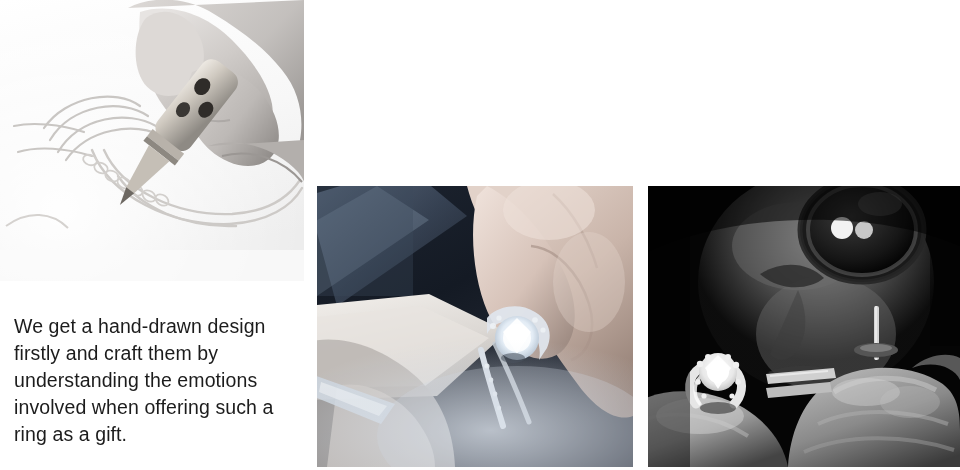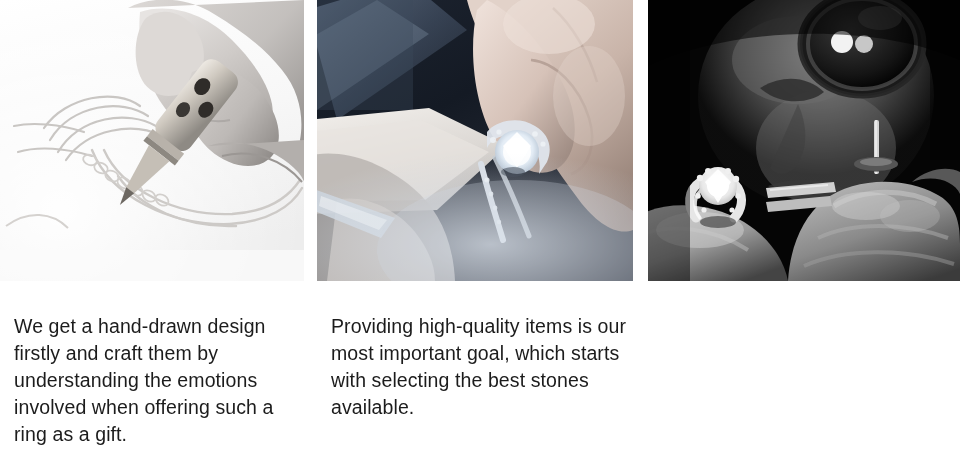--- a/index.html
+++ b/index.html
@@ -17,21 +17,21 @@
   .feature-section {
     position: relative;
     width: 960px;
     height: 470px;
     background: #ffffff;
   }
 
   .columns {
     display: flex;
     flex-direction: row;
-    align-items: flex-start;
+    align-items: flex-end;
     width: 960px;
   }
 
   .feature-column {
     position: relative;
   }
   .col-1 { width: 304px; margin-right: 13px; }
   .col-2 { width: 316px; margin-right: 15px; }
   .col-3 { width: 312px; }
 
@@ -235,21 +235,20 @@
               <circle cx="10" cy="90" r="2.4"></circle>
                 <circle cx="14" cy="104" r="2.2"></circle>
             </g>
             <ellipse cx="28" cy="54" rx="12" ry="5" fill="#2a3340" opacity="0.55"></ellipse>
           </g>
 
           <rect x="0" y="150" width="316" height="131" fill="url(#haze2)"></rect>
           <ellipse cx="200" cy="250" rx="140" ry="70" fill="#cfd8e2" opacity="0.28"></ellipse>
         </svg>
       </div>
-      <p class="feature-text">Providing high-quality items is our most important goal, which starts with selecting the best stones available.</p>
     </div>
 
     <div class="feature-column col-3">
       <div class="photo-frame">
         <svg viewBox="0 0 312 281" preserveAspectRatio="xMidYMid slice" aria-hidden="true">
           <defs>
             <radialGradient id="faceLight" cx="0.52" cy="0.3" r="0.55">
               <stop offset="0%" stop-color="#9a9a9a"></stop>
               <stop offset="55%" stop-color="#4e4e4e"></stop>
               <stop offset="100%" stop-color="#0d0d0d"></stop>

